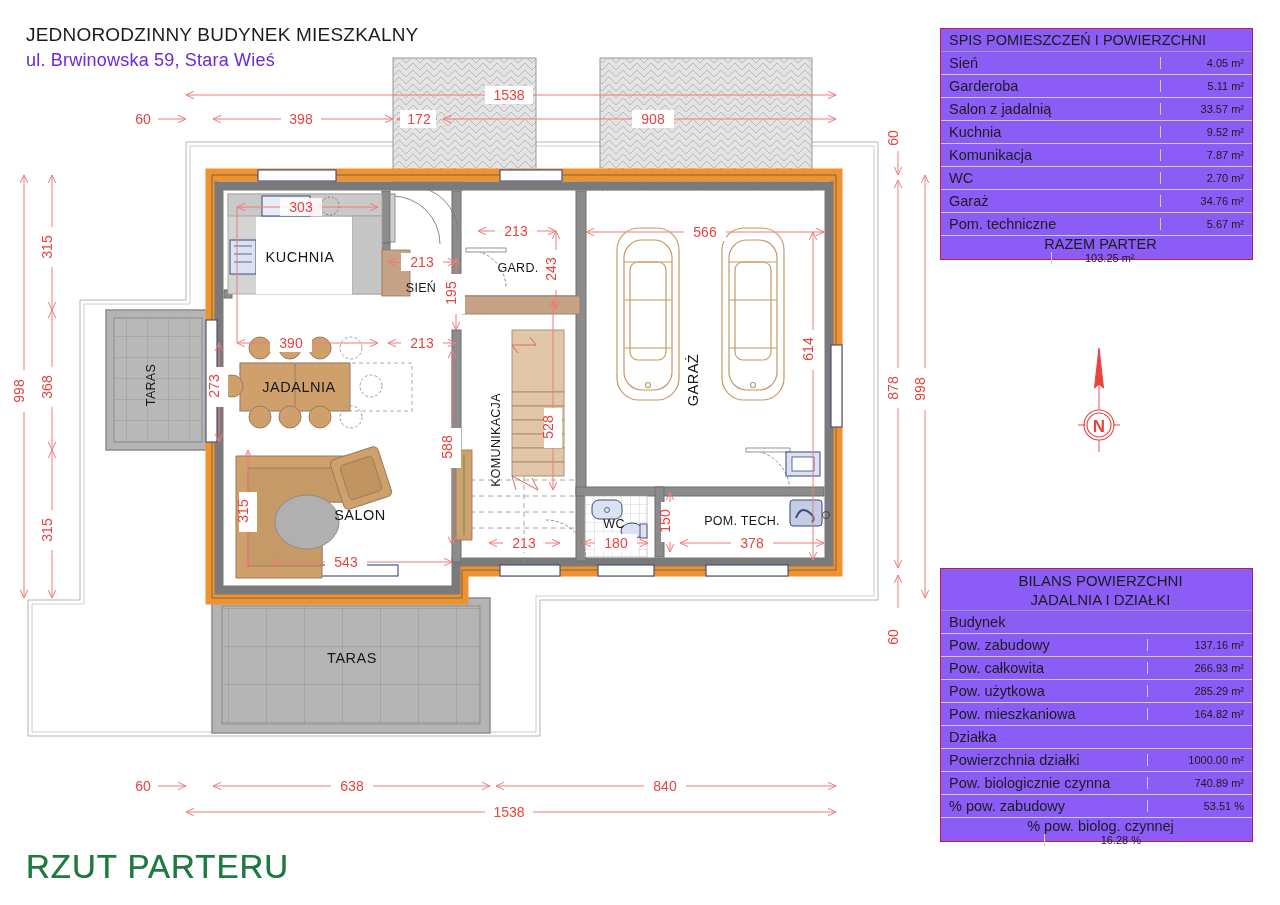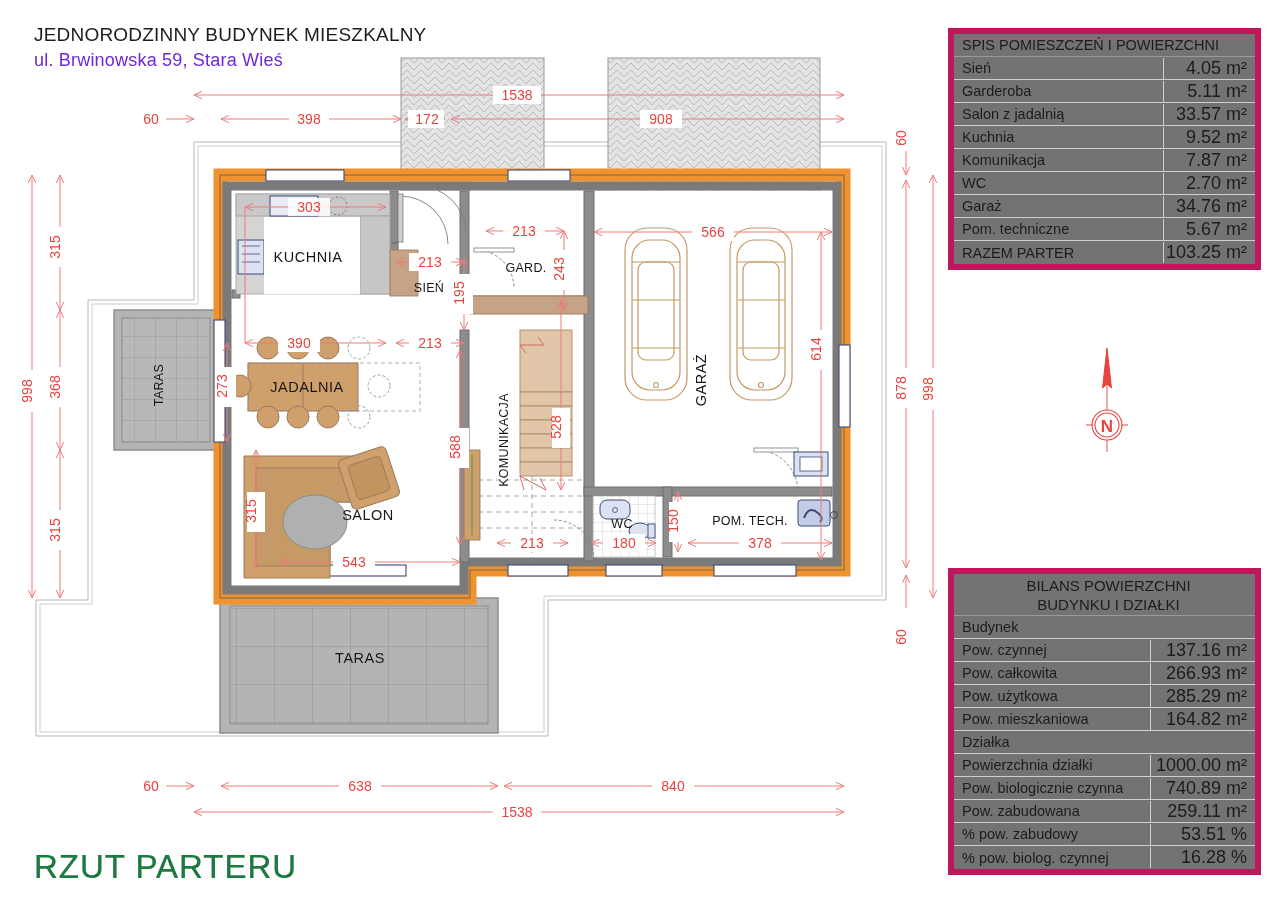--- a/index.html
+++ b/index.html
@@ -3,42 +3,42 @@
 <meta charset="utf-8">
 <style>
   * { box-sizing: border-box; }
   html, body {
     margin: 0; padding: 0;
     width: 1280px; height: 905px;
     background: #ffffff;
     font-family: "Liberation Sans", sans-serif;
     overflow: hidden;
   }
-  #page { position: relative; width: 1056px; height: 905px; background:#fff;margin-left:8px; }
+  #page { position: relative; width: 1056px; height: 905px; background:#fff; }
 
   
   .title-block { position:absolute; left:26px; top:22px; }
   .title-main { font-size:19px; color:#1c1c1c; letter-spacing:.2px; line-height:1.35; white-space:nowrap;}
   .title-sub  { font-size:18px; color:#6d28d9; letter-spacing:.2px; line-height:1.35; white-space:nowrap;}
 
   .sheet-title {
     position:absolute; left:26px; top:848px;
     font-size:33px; color:#15803d; letter-spacing:1px;
     font-weight:300; white-space:nowrap;
     -webkit-text-stroke: 0.2px #1a1a1a;
   }
 
   
-  .tbl { position:absolute; border:6px solid #be185d; background:#737373; }
+  .tbl { position:absolute; border:1px solid #be185d; background:#8b5cf6; }
   .tbl .row { display:flex; border-bottom:1px solid #cfcfcf; height:23px; align-items:center; }
-  .tbl .row:last-child { border-bottom:none; }
+  .tbl .row:last-child { border-bottom:none;flex-direction:column; }
   .tbl .row.hdr { border-bottom:1px solid #9a9a9a; }
   .tbl .row.sect { border-bottom:1px solid #cfcfcf; }
   .tbl .c-label { flex:1; padding-left:8px; font-size:14.5px; color:#1c1c1c; white-space:nowrap; }
-  .tbl .c-val   { padding-right:8px; font-size:18px; color:#1c1c1c; text-align:right; white-space:nowrap; }
+  .tbl .c-val   { padding-right:8px; font-size:11px; color:#1c1c1c; text-align:right; white-space:nowrap; }
   .tbl .hdr .c-label { font-size:14.5px; }
   .tbl .divider-col { border-left:1px solid #cfcfcf; }
 
   #tbl-rooms { left:940px; top:28px; width:313px; }
   #tbl-rooms .c-val { width:92px; }
   #tbl-balance { left:940px; top:568px; width:313px; }
   #tbl-balance .c-val { width:105px; }
   .hdr2 { display:block; font-size:15px; line-height:19px; color:#1c1c1c; padding-left:8px;text-align:center;}
 
   
@@ -102,27 +102,27 @@
     </div>
     <div class="row">
       <div class="c-label">RAZEM PARTER</div>
       <div class="c-val divider-col">103.25 m²</div>
     </div>
   </div>
 
   <div class="tbl" id="tbl-balance">
     <div class="row hdr" style="height:42px; display:block; padding-top:2px;">
       <span class="hdr2">BILANS POWIERZCHNI</span>
-      <span class="hdr2">BUDYNKU I DZIAŁKI</span>
+      <span class="hdr2">JADALNIA I DZIAŁKI</span>
     </div>
     <div class="row sect">
       <div class="c-label">Budynek</div>
     </div>
     <div class="row">
-      <div class="c-label">Pow. czynnej</div>
+      <div class="c-label">Pow. zabudowy</div>
       <div class="c-val divider-col">137.16 m²</div>
     </div>
     <div class="row">
       <div class="c-label">Pow. całkowita</div>
       <div class="c-val divider-col">266.93 m²</div>
     </div>
     <div class="row">
       <div class="c-label">Pow. użytkowa</div>
       <div class="c-val divider-col">285.29 m²</div>
     </div>
@@ -133,24 +133,20 @@
     <div class="row sect">
       <div class="c-label">Działka</div>
     </div>
     <div class="row">
       <div class="c-label">Powierzchnia działki</div>
       <div class="c-val divider-col">1000.00 m²</div>
     </div>
     <div class="row">
       <div class="c-label">Pow. biologicznie czynna</div>
       <div class="c-val divider-col">740.89 m²</div>
-    </div>
-    <div class="row">
-      <div class="c-label">Pow. zabudowana</div>
-      <div class="c-val divider-col">259.11 m²</div>
     </div>
     <div class="row">
       <div class="c-label">% pow. zabudowy</div>
       <div class="c-val divider-col">53.51 %</div>
     </div>
     <div class="row">
       <div class="c-label">% pow. biolog. czynnej</div>
       <div class="c-val divider-col">16.28 %</div>
     </div>
   </div>

